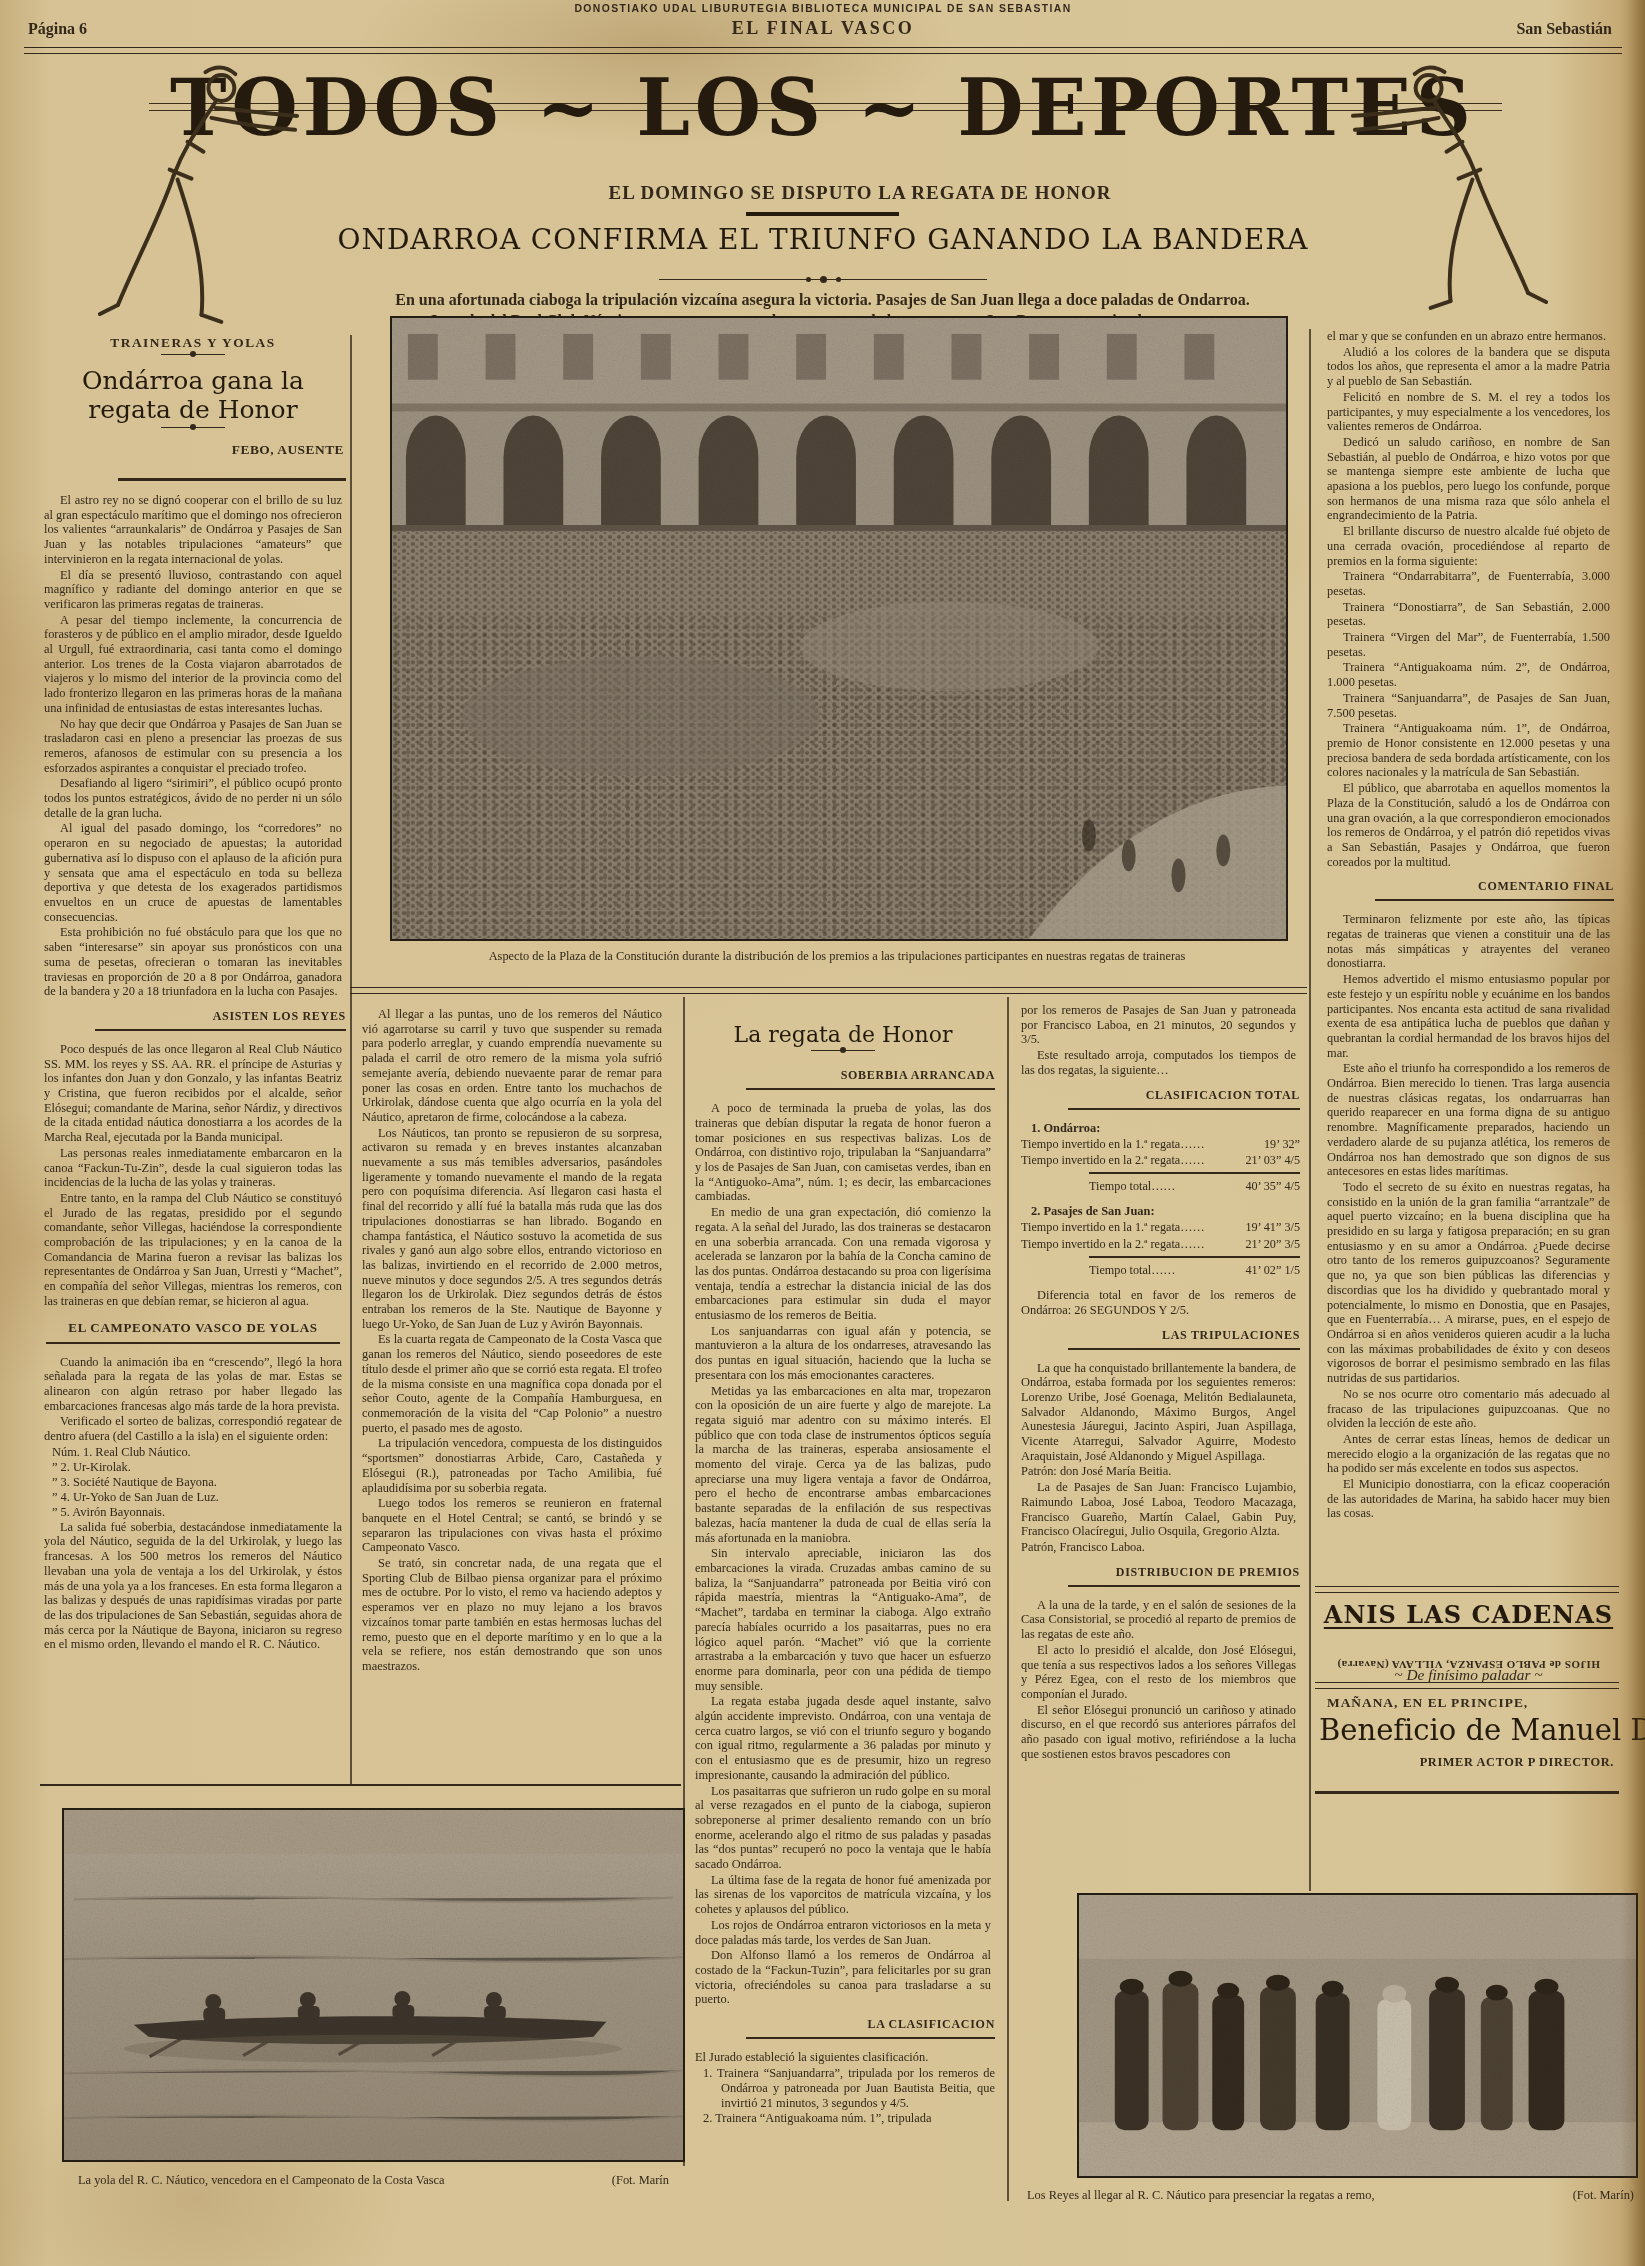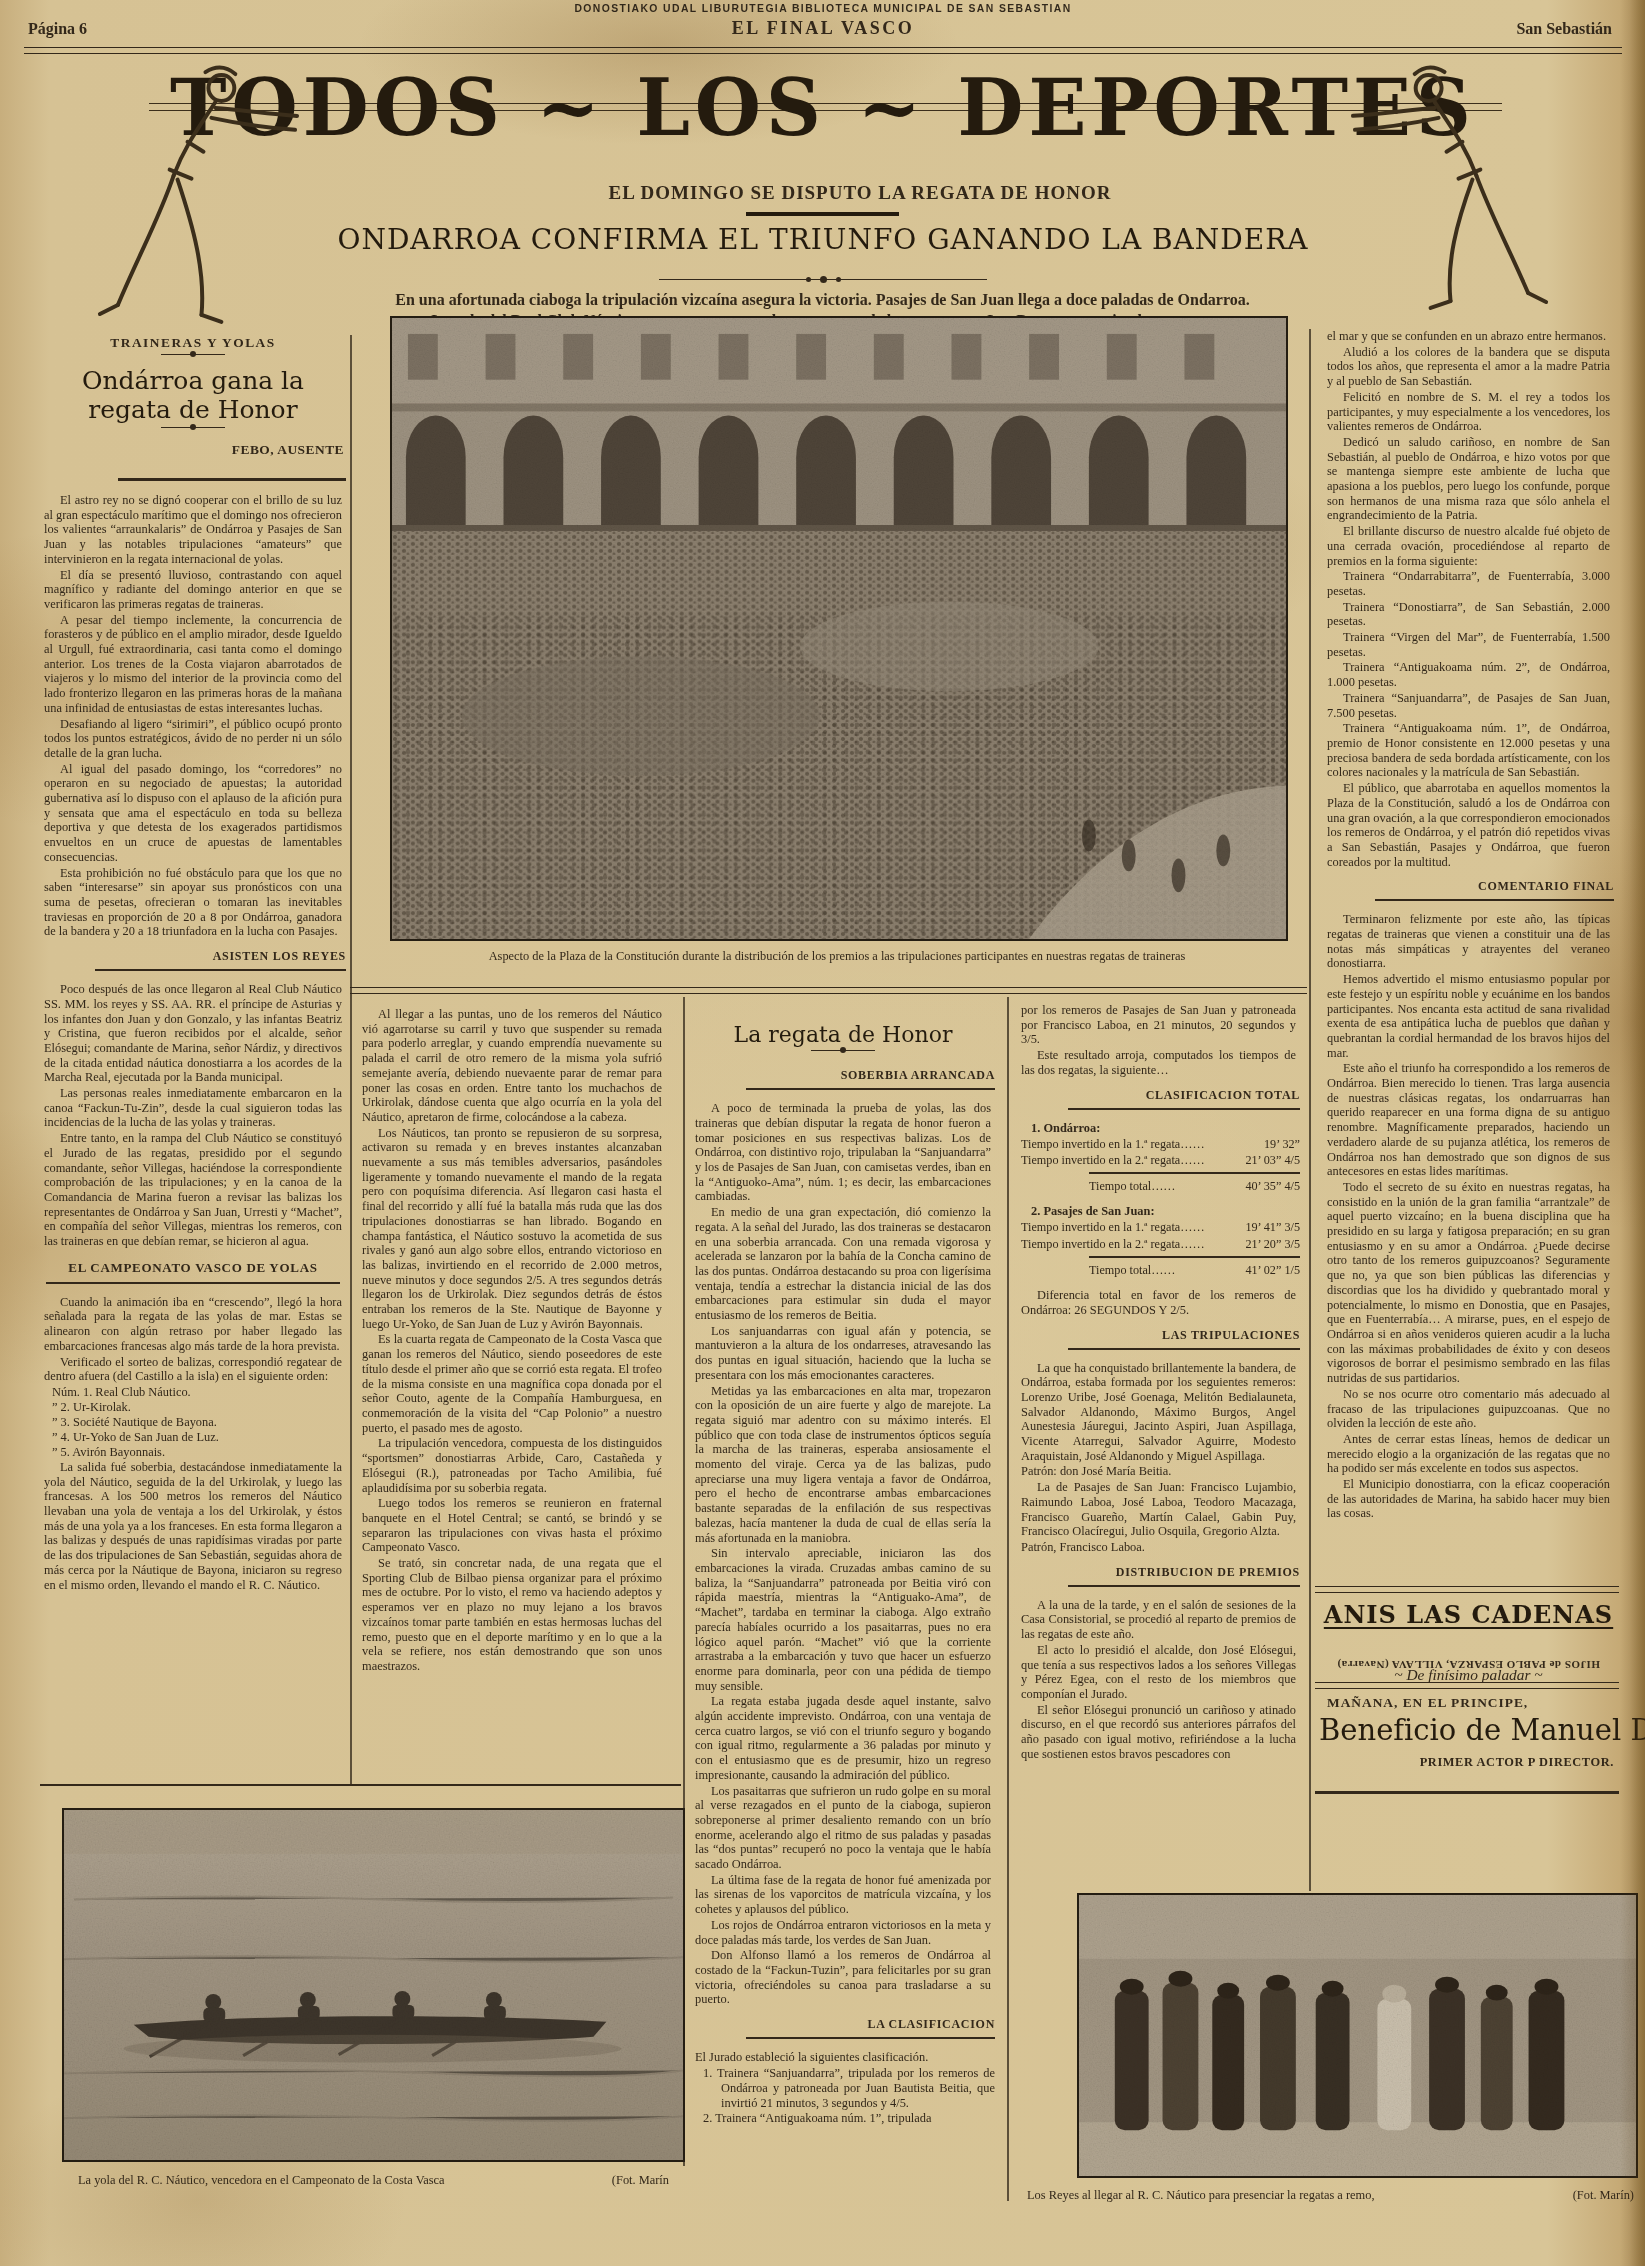--- a/index.html
+++ b/index.html
@@ -216,20 +216,21 @@
 <div class="col" style="left:40px;top:335px;width:306px;height:1431px;">
   <div class="kicker">TRAINERAS Y YOLAS</div>
   <div class="orn"></div>
   <div class="headline1">Ondárroa gana la regata de Honor</div>
   <div class="orn"></div>
   <div class="byline">FEBO, AUSENTE</div>
   <div id="body-c1">
       <div class="blk-p">El astro rey no se dignó cooperar con el brillo de su luz al gran espectáculo marítimo que el domingo nos ofrecieron los valientes “arraunkalaris” de Ondárroa y Pasajes de San Juan y las notables tripulaciones “amateurs” que intervinieron en la regata internacional de yolas.</div>
       <div class="blk-p">El día se presentó lluvioso, contrastando con aquel magnífico y radiante del domingo anterior en que se verificaron las primeras regatas de traineras.</div>
       <div class="blk-p">A pesar del tiempo inclemente, la concurrencia de forasteros y de público en el amplio mirador, desde Igueldo al Urgull, fué extraordinaria, casi tanta como el domingo anterior. Los trenes de la Costa viajaron abarrotados de viajeros y lo mismo del interior de la provincia como del lado fronterizo llegaron en las primeras horas de la mañana una infinidad de entusiastas de estas interesantes luchas.</div>
+      <div class="blk-p">No hay que decir que Ondárroa y Pasajes de San Juan se trasladaron casi en pleno a presenciar las proezas de sus remeros, afanosos de estimular con su presencia a los esforzados aspirantes a conquistar el preciado trofeo.</div>
       <div class="blk-p">Desafiando al ligero “sirimiri”, el público ocupó pronto todos los puntos estratégicos, ávido de no perder ni un sólo detalle de la gran lucha.</div>
       <div class="blk-p">Al igual del pasado domingo, los “corredores” no operaron en su negociado de apuestas; la autoridad gubernativa así lo dispuso con el aplauso de la afición pura y sensata que ama el espectáculo en toda su belleza deportiva y que detesta de los exagerados partidismos envueltos en un cruce de apuestas de lamentables consecuencias.</div>
       <div class="blk-p">Esta prohibición no fué obstáculo para que los que no saben “interesarse” sin apoyar sus pronósticos con una suma de pesetas, ofrecieran o tomaran las inevitables traviesas en proporción de 20 a 8 por Ondárroa, ganadora de la bandera y 20 a 18 triunfadora en la lucha con Pasajes.</div>
       <div class="blk-hr">ASISTEN LOS REYES</div>
       <div class="blk-p">Poco después de las once llegaron al Real Club Náutico SS. MM. los reyes y SS. AA. RR. el príncipe de Asturias y los infantes don Juan y don Gonzalo, y las infantas Beatriz y Cristina, que fueron recibidos por el alcalde, señor Elósegui; comandante de Marina, señor Nárdiz, y directivos de la citada entidad náutica donostiarra a los acordes de la Marcha Real, ejecutada por la Banda municipal.</div>
       <div class="blk-p">Las personas reales inmediatamente embarcaron en la canoa “Fackun-Tu-Zin”, desde la cual siguieron todas las incidencias de la lucha de las yolas y traineras.</div>
       <div class="blk-p">Entre tanto, en la rampa del Club Náutico se constituyó el Jurado de las regatas, presidido por el segundo comandante, señor Villegas, haciéndose la correspondiente comprobación de las tripulaciones; y en la canoa de la Comandancia de Marina fueron a revisar las balizas los representantes de Ondárroa y San Juan, Urresti y “Machet”, en compañía del señor Villegas, mientras los remeros, con las traineras en que debían remar, se hicieron al agua.</div>
       <div class="blk-hc">EL CAMPEONATO VASCO DE YOLAS</div>
       <div class="blk-p">Cuando la animación iba en “crescendo”, llegó la hora señalada para la regata de las yolas de mar. Estas se alinearon con algún retraso por haber llegado las embarcaciones francesas algo más tarde de la hora prevista.</div>
       <div class="blk-p">Verificado el sorteo de balizas, correspondió regatear de dentro afuera (del Castillo a la isla) en el siguiente orden:</div>

